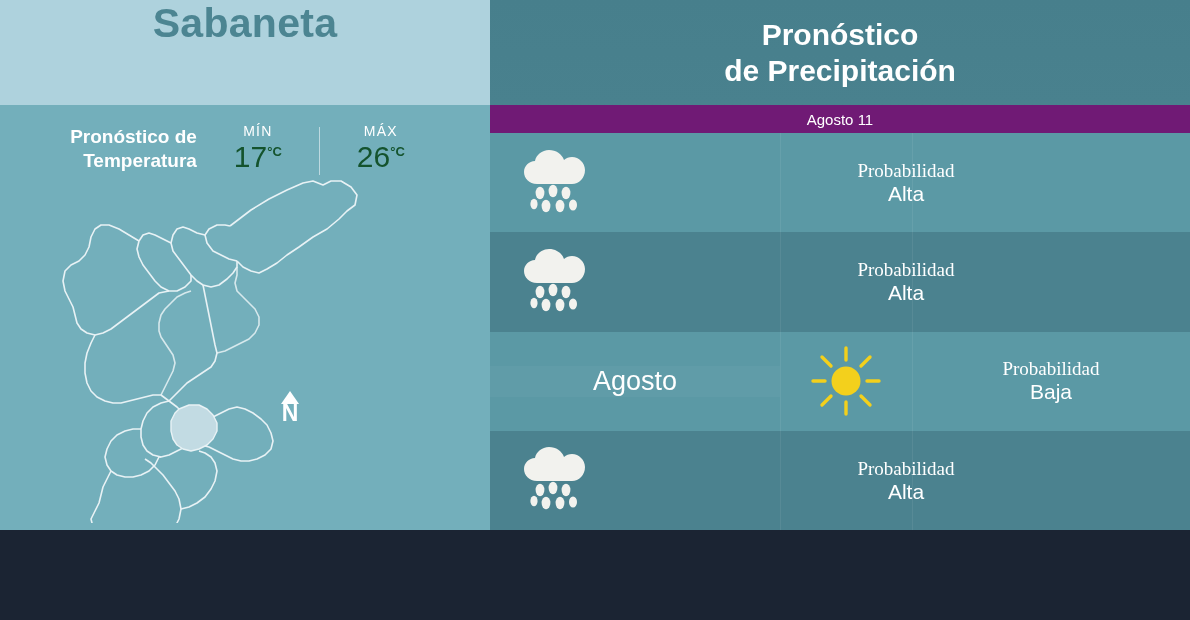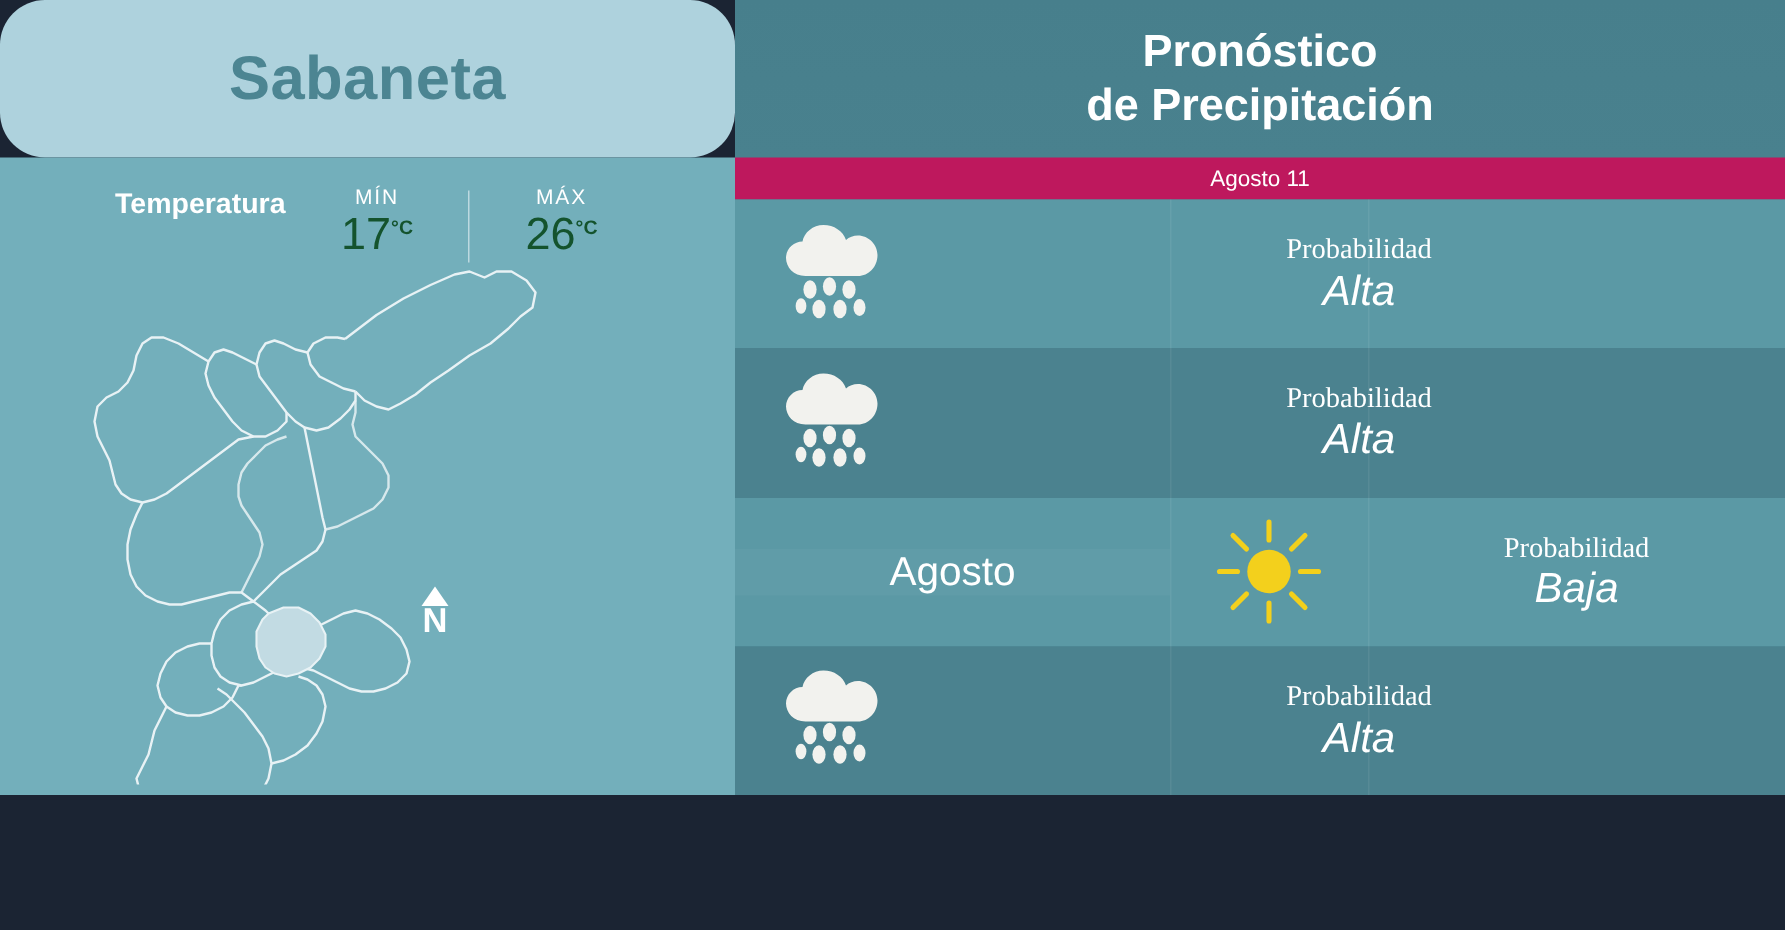--- a/index.html
+++ b/index.html
@@ -8,21 +8,21 @@
     font-family:"Liberation Sans", sans-serif;
     background:#1b2433;
   }
   .stage { position:relative; width:1190px; height:620px; }
 
   
   .left-panel { position:absolute; left:0; top:0; width:490px; height:530px; }
   .left-header {
     position:absolute; left:0; top:0; width:490px; height:105px;
     background:#aed2dd;
-    display:flex; align-items:center; justify-content:center;border-radius:30px;
+    display:flex; justify-content:center;
   }
   .city-title {
     font-size:41px; font-weight:bold; color:#4c8592;
     letter-spacing:0.3px;
   }
   .left-body {
     position:absolute; left:0; top:105px; width:490px; height:425px;
     background:#73afbb;
   }
   .temp-block {
@@ -66,42 +66,42 @@
     position:absolute; left:0; top:0; width:700px; height:105px;
     background:linear-gradient(180deg,#477f8c 0%, #49818e 100%);
     display:flex; align-items:center; justify-content:center;
   }
   .fc-title {
     font-size:30px; font-weight:bold; color:#ffffff; text-align:center;
     line-height:1.18;
   }
   .date-bar {
     position:absolute; left:0; top:105px; width:700px; height:28px;
-    background:#be185d;
+    background:#701a75;
     display:flex; align-items:center; justify-content:center;
   }
   .date-bar span { font-size:15px; color:#ffffff; }
 
   .rows { position:absolute; left:0; top:133px; width:700px; height:397px; }
   .frow {
     display:flex; align-items:center; height:99.25px; width:700px;
   }
   .frow.light { background:#5b99a5; }
   .frow.dark  { background:#4b828f; }
   .frow .c-period {
     width:290px; text-align:center; font-size:27px; color:#ffffff; font-weight:400;
   }
   .frow .c-icon {
     width:132px; display:flex; align-items:center; justify-content:center;
   }
   .frow .c-prob {
     flex:1; text-align:center; color:#ffffff;
   }
   .frow .c-prob .p1 { font-size:19px; line-height:1.15;font-family:Liberation Serif, serif; }
-  .frow .c-prob .p2 { font-size:28px; line-height:1.12;font-style:italic; }
+  .frow .c-prob .p2 { font-size:21px; line-height:1.12; }
   .frow .c-period.shade-a { background:rgba(255,255,255,0.035); }
   .vsep-col {
     position:absolute; top:0; width:1px; height:397px; background:rgba(255,255,255,0.07);
   }
 
   
   .rain-icon { width:78px; height:70px; }
   .sun-icon  { width:72px; height:72px; }
 
   
@@ -118,20 +118,21 @@
   <div class="left-panel">
 
     <div class="left-header">
       <div class="city-title">Sabaneta</div>
     </div>
 
     <div class="left-body">
 
       <div class="temp-block">
         <div class="temp-label">
+          <div>Pronóstico de</div>
           <div>Temperatura</div>
         </div>
         <div class="temp-vals">
           <div class="temp-col">
             <div class="cap">MÍN</div>
             <div class="val">
               <span>17</span>
                 <span class="deg">°C</span>
             </div>
           </div>

